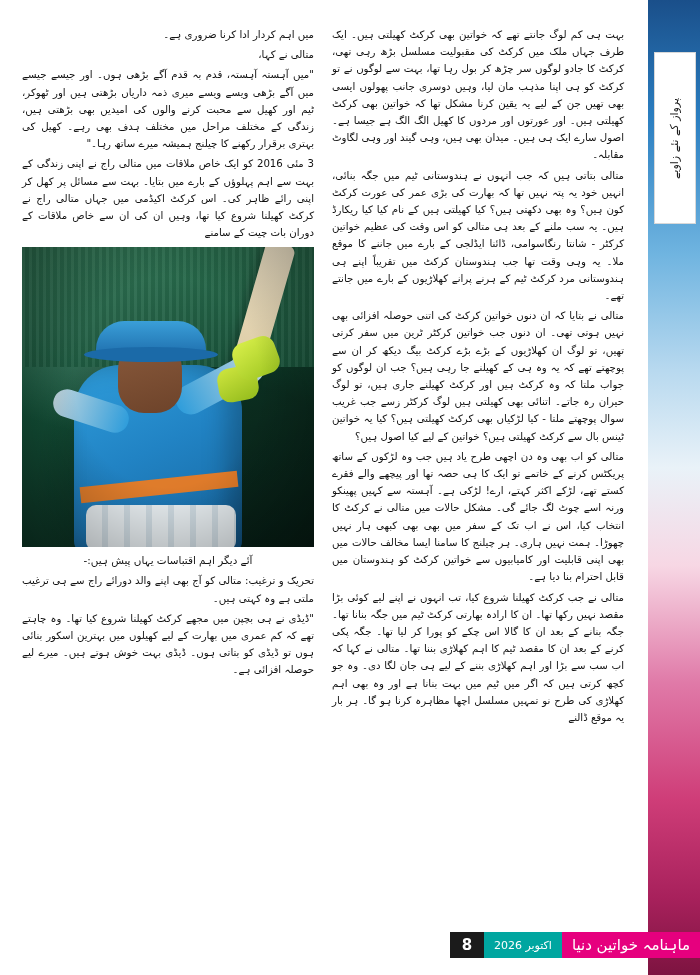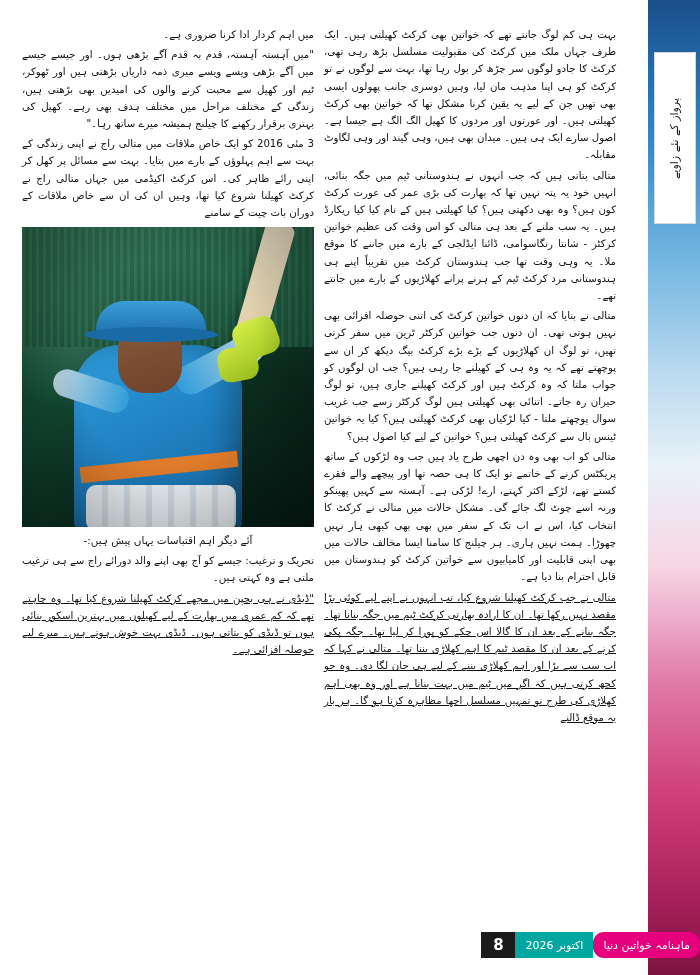--- a/index.html
+++ b/index.html
@@ -67,30 +67,30 @@
     top: 0;
     width: 292px;
     height: 890px;
     direction: rtl;
     text-align: justify;
     font-family: "DejaVu Sans", sans-serif;
     font-size: 10.2px;
     line-height: 17.2px;
     color: #111111;
   }
-  .col-right { right: 16px; }
+  .col-right { right: 8px; }
   .col-left  { left: 4px; }
 
   .para {
     margin: 0 0 3px 0;
     direction: rtl;
     text-align: justify;
     unicode-bidi: plaintext;
   }
-  .para.last { text-align: justify; text-decoration: underline; }
+  .para.last { text-align: justify; }
 
   
   .photo-wrap {
     width: 292px;
     margin: 6px 0 5px 0;
   }
   .photo {
     position: relative;
     width: 292px;
     height: 300px;
@@ -248,27 +248,26 @@
     position: absolute;
     right: 0;
     bottom: 0;
     display: flex;
     align-items: stretch;
     height: 26px;
   }
   .f-magenta {
     background: #e6007e;
     color: #ffffff;
-    font-size: 11px;
+    font-size: 15px;
     display: flex;
     align-items: center;
     padding: 0 10px;
     direction: rtl;
     font-family: "DejaVu Sans", sans-serif;
-    border-radius: 11px;
   }
   .f-teal {
     background: #00a6a0;
     color: #ffffff;
     font-size: 11px;
     display: flex;
     align-items: center;
     padding: 0 10px;
     direction: rtl;
   }
@@ -299,20 +298,21 @@
     <div class="col col-right">
       <p class="para">بہت ہی کم لوگ جانتے تھے کہ خواتین بھی کرکٹ کھیلتی ہیں۔ ایک طرف جہاں ملک میں کرکٹ کی مقبولیت مسلسل بڑھ رہی تھی، کرکٹ کا جادو لوگوں سر چڑھ کر بول رہا تھا، بہت سے لوگوں نے تو کرکٹ کو ہی اپنا مذہب مان لیا، وہیں دوسری جانب پھولوں ایسی بھی تھیں جن کے لیے یہ یقین کرنا مشکل تھا کہ خواتین بھی کرکٹ کھیلتی ہیں۔ اور عورتوں اور مردوں کا کھیل الگ الگ ہے جیسا ہے۔ اصول سارے ایک ہی ہیں۔ میدان بھی ہیں، وہی گیند اور وہی لگاوٹ مقابلہ۔</p>
       <p class="para">متالی بتاتی ہیں کہ جب انہوں نے ہندوستانی ٹیم میں جگہ بنائی، انہیں خود یہ پتہ نہیں تھا کہ بھارت کی بڑی عمر کی عورت کرکٹ کون ہیں؟ وہ بھی دکھتی ہیں؟ کیا کھیلتی ہیں کے نام کیا کیا ریکارڈ ہیں۔ یہ سب ملنے کے بعد ہی متالی کو اس وقت کی عظیم خواتین کرکٹر - شانتا رنگاسوامی، ڈائنا ایڈلجی کے بارے میں جاننے کا موقع ملا۔ یہ وہی وقت تھا جب ہندوستان کرکٹ میں تقریباً اپنے ہی ہندوستانی مرد کرکٹ ٹیم کے ہرنے پرانے کھلاڑیوں کے بارے میں جانتے تھے۔</p>
       <p class="para">متالی نے بتایا کہ ان دنوں خواتین کرکٹ کی اتنی حوصلہ افزائی بھی نہیں ہوتی تھی۔ ان دنوں جب خواتین کرکٹر ٹرین میں سفر کرتی تھیں، تو لوگ ان کھلاڑیوں کے بڑے بڑے کرکٹ بیگ دیکھ کر ان سے پوچھتے تھے کہ یہ وہ ہی کے کھیلنے جا رہی ہیں؟ جب ان لوگوں کو جواب ملتا کہ وہ کرکٹ ہیں اور کرکٹ کھیلنے جاری ہیں، تو لوگ حیران رہ جاتے۔ اتنائی بھی کھیلتی ہیں لوگ کرکٹر زسے جب غریب سوال پوچھتے ملتا - کیا لڑکیاں بھی کرکٹ کھیلتی ہیں؟ کیا یہ خواتین ٹینس بال سے کرکٹ کھیلتی ہیں؟ خواتین کے لیے کیا اصول ہیں؟</p>
       <p class="para">متالی کو اب بھی وہ دن اچھی طرح یاد ہیں جب وہ لڑکوں کے ساتھ پریکٹس کرنے کے خاتمے تو ایک کا ہی حصہ تھا اور پیچھے والے فقرے کستے تھے، لڑکے اکثر کہتے، ارے! لڑکی ہے۔ آہستہ سے کہیں پھینکو ورنہ اسے چوٹ لگ جائے گی۔ مشکل حالات میں متالی نے کرکٹ کا انتخاب کیا، اس نے اب تک کے سفر میں بھی بھی کبھی ہار نہیں چھوڑا۔ ہمت نہیں ہاری۔ ہر چیلنج کا سامنا ایسا مخالف حالات میں بھی اپنی قابلیت اور کامیابیوں سے خواتین کرکٹ کو ہندوستان میں قابل احترام بنا دیا ہے۔</p>
       <p class="para last">متالی نے جب کرکٹ کھیلنا شروع کیا، تب انہوں نے اپنے لیے کوئی بڑا مقصد نہیں رکھا تھا۔ ان کا ارادہ بھارتی کرکٹ ٹیم میں جگہ بنانا تھا۔ جگہ بنانے کے بعد ان کا گالا اس چکے کو پورا کر لیا تھا۔ جگہ پکی کرنے کے بعد ان کا مقصد ٹیم کا اہم کھلاڑی بننا تھا۔ متالی نے کہا کہ اب سب سے بڑا اور اہم کھلاڑی بننے کے لیے ہی جان لگا دی۔ وہ جو کچھ کرتی ہیں کہ اگر میں ٹیم میں بہت بنانا ہے اور وہ بھی اہم کھلاڑی کی طرح نو تمہیں مسلسل اچھا مظاہرہ کرنا ہو گا۔ ہر بار یہ موقع ڈالنے</p>
     </div>
 
     <div class="col col-left">
       <p class="para">میں اہم کردار ادا کرنا ضروری ہے۔</p>
+      <p class="para">متالی نے کہا،</p>
       <p class="para">"میں آہستہ آہستہ، قدم بہ قدم آگے بڑھی ہوں۔ اور جیسے جیسے میں آگے بڑھی ویسے ویسے میری ذمہ داریاں بڑھتی ہیں اور ٹھوکر، ٹیم اور کھیل سے محبت کرنے والوں کی امیدیں بھی بڑھتی ہیں، زندگی کے مختلف مراحل میں مختلف ہدف بھی رہے۔ کھیل کی بہتری برقرار رکھنے کا چیلنج ہمیشہ میرے ساتھ رہا۔"</p>
       <p class="para">3 مئی 2016 کو ایک خاص ملاقات میں متالی راج نے اپنی زندگی کے بہت سے اہم پہلوؤں کے بارے میں بتایا۔ بہت سے مسائل پر کھل کر اپنی رائے ظاہر کی۔ اس کرکٹ اکیڈمی میں جہاں متالی راج نے کرکٹ کھیلنا شروع کیا تھا، وہیں ان کی ان سے خاص ملاقات کے دوران بات چیت کے سامنے</p>
 
       <div class="photo-wrap">
         <div class="photo">
           <div class="bg"></div>
           <div class="crowd"></div>
           <div class="bat"></div>
           <div class="body"></div>
           <div class="stripe"></div>
@@ -323,21 +323,21 @@
           <div class="hat"></div>
           <div class="hat-brim"></div>
           <div class="glove-b"></div>
           <div class="glove-a"></div>
           <div class="vignette"></div>
         </div>
       </div>
 
       <p class="caption">آئے دیگر اہم اقتباسات یہاں پیش ہیں:-</p>
 
-      <p class="para">تحریک و ترغیب: جیسے کو آج بھی اپنے والد دورائے راج سے ہی ترغیب ملتی ہے وہ کہتی ہیں۔</p>
+      <p class="para">تحریک و ترغیب: متالی کو آج بھی اپنے والد دورائے راج سے ہی ترغیب ملتی ہے وہ کہتی ہیں۔</p>
       <p class="para last">"ڈیڈی نے ہی بچپن میں مجھے کرکٹ کھیلنا شروع کیا تھا۔ وہ چاہتے تھے کہ کم عمری میں بھارت کے لیے کھیلوں میں بہترین اسکور بنائی ہوں تو ڈیڈی کو بتاتی ہوں۔ ڈیڈی بہت خوش ہوتے ہیں۔ میرے لیے حوصلہ افزائی ہے۔</p>
     </div>
 
   </div>
 
   <div class="footer">
     <div class="footer-inner">
       <div class="f-page">8</div>
       <div class="f-teal">اکتوبر 2026</div>
       <div class="f-magenta">ماہنامہ خواتین دنیا</div>

